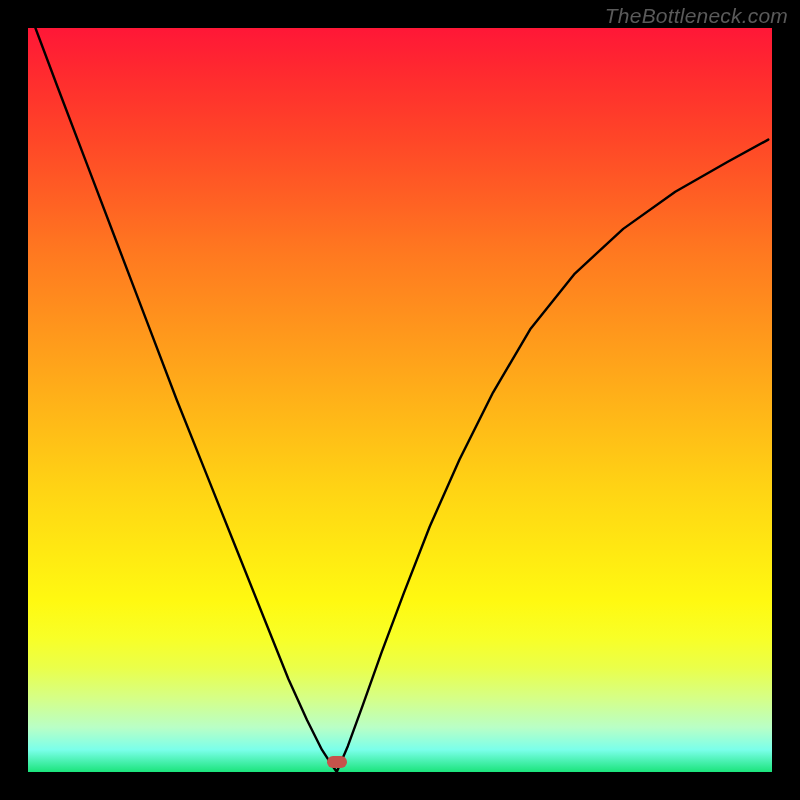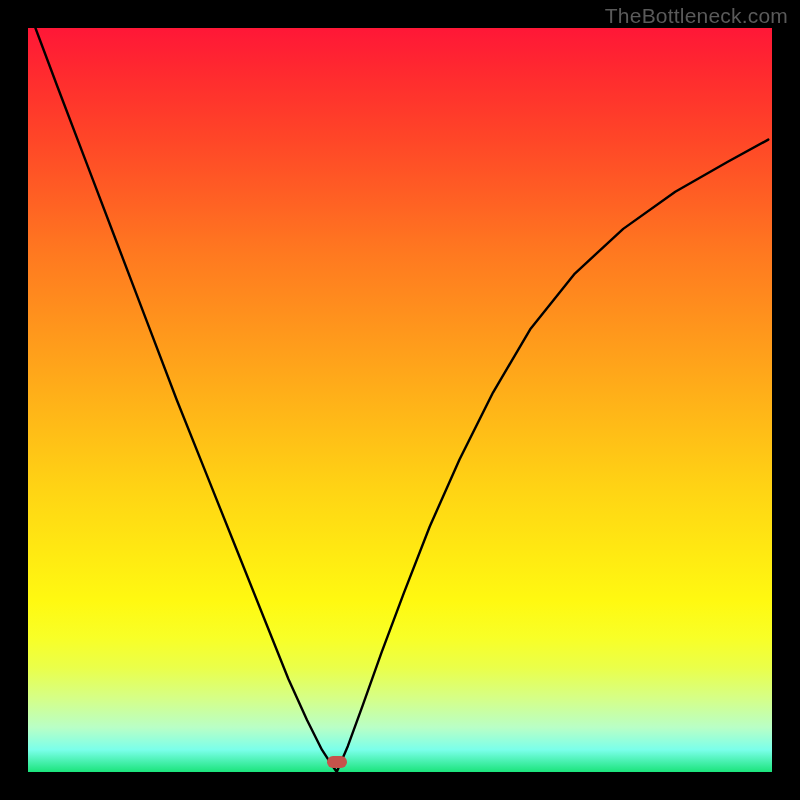--- a/index.html
+++ b/index.html
@@ -13,20 +13,21 @@
   }
   .watermark {
     position: absolute;
     top: 4px;
     right: 12px;
     color: #5a5a5a;
     font-size: 21px;
     font-weight: 400;
     z-index: 5;
     letter-spacing: 0.2px;
+    font-style: italic;
   }
   .plot-area {
     position: absolute;
     left: 28px;
     top: 28px;
     width: 744px;
     height: 744px;
     background: linear-gradient(to bottom,
       #ff1737 0%,
       #ff2a2f 6%,

